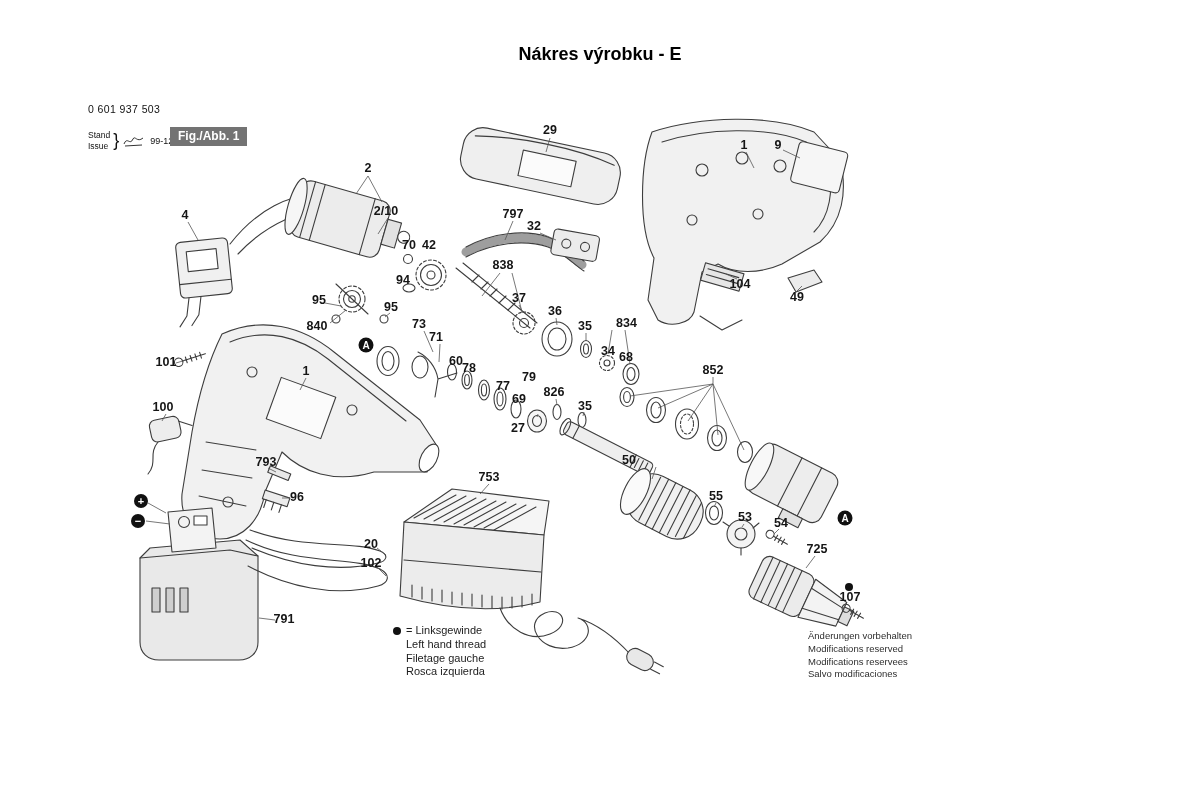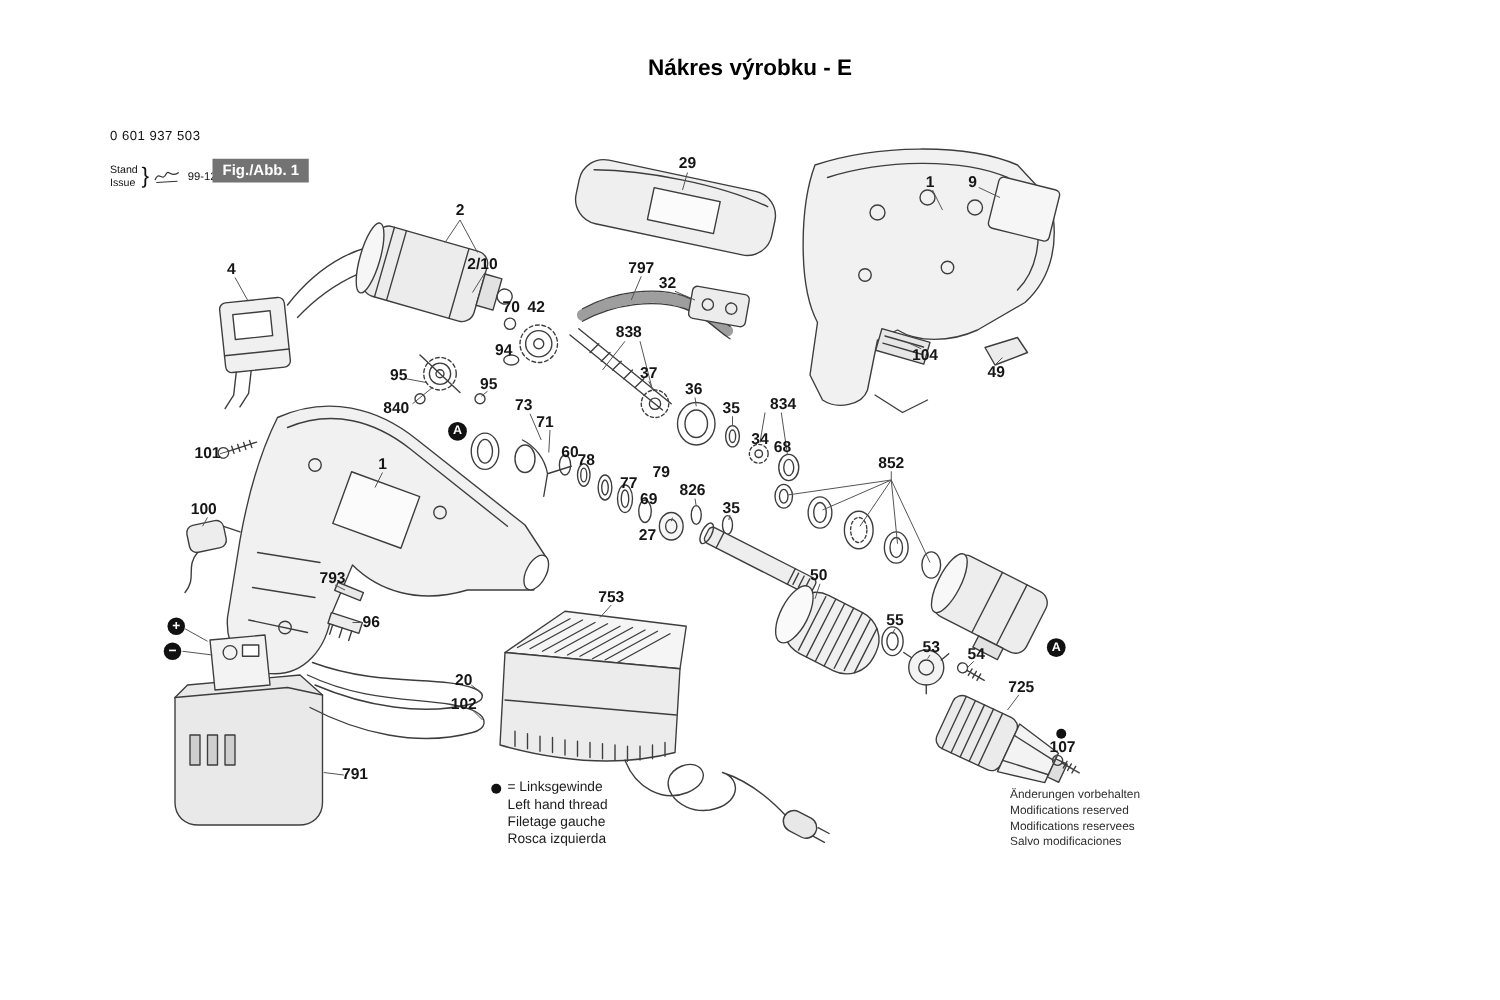--- a/index.html
+++ b/index.html
@@ -383,21 +383,21 @@
       <span class="callout" style="left: 519px; top: 400px;">69</span>
       <span class="callout" style="left: 518px; top: 409px; margin-top: 20px;">27</span>
       <span class="callout" style="left: 554px; top: 393px;">826</span>
       <span class="callout" style="left: 585px; top: 407px;">35</span>
       <span class="callout" style="left: 713px; top: 371px;">852</span>
       <span class="callout" style="left: 166px; top: 363px;">101</span>
       <span class="callout" style="left: 306px; top: 372px;">1</span>
       <span class="callout" style="left: 163px; top: 408px;">100</span>
       <span class="callout" style="left: 266px; top: 463px;">793</span>
       <span class="callout" style="left: 297px; top: 498px;">96</span>
-      <span class="callout" style="left: 655px; top: 461px;">50</span>
+      <span class="callout" style="left: 629px; top: 461px;">50</span>
       <span class="callout" style="left: 716px; top: 497px;">55</span>
       <span class="callout" style="left: 745px; top: 518px;">53</span>
       <span class="callout" style="left: 781px; top: 524px;">54</span>
       <span class="callout" style="left: 817px; top: 550px;">725</span>
       <span class="callout" style="left: 850px; top: 598px;">107</span>
       <span class="callout" style="left: 371px; top: 545px;">20</span>
       <span class="callout" style="left: 371px; top: 564px;">102</span>
       <span class="callout" style="left: 489px; top: 478px;">753</span>
       <span class="callout" style="left: 284px; top: 620px;">791</span>
       <span class="marker assembly-mark" style="left: 366px; top: 345px;">A</span>

